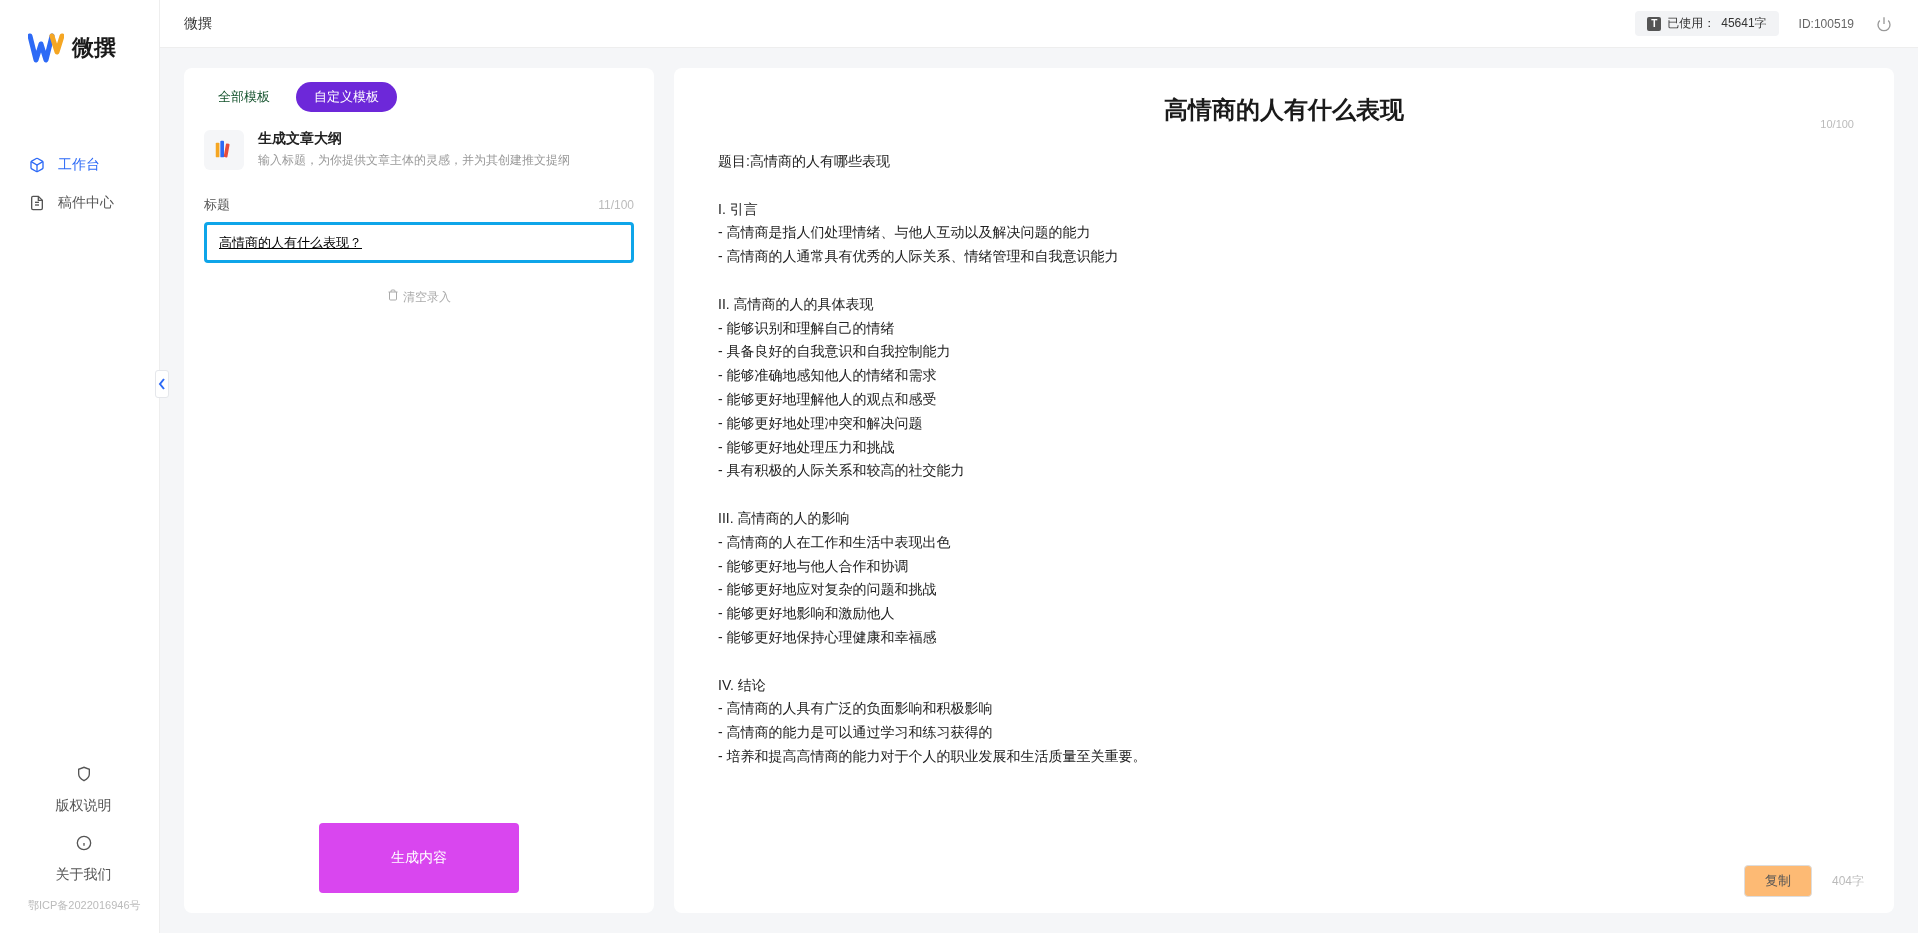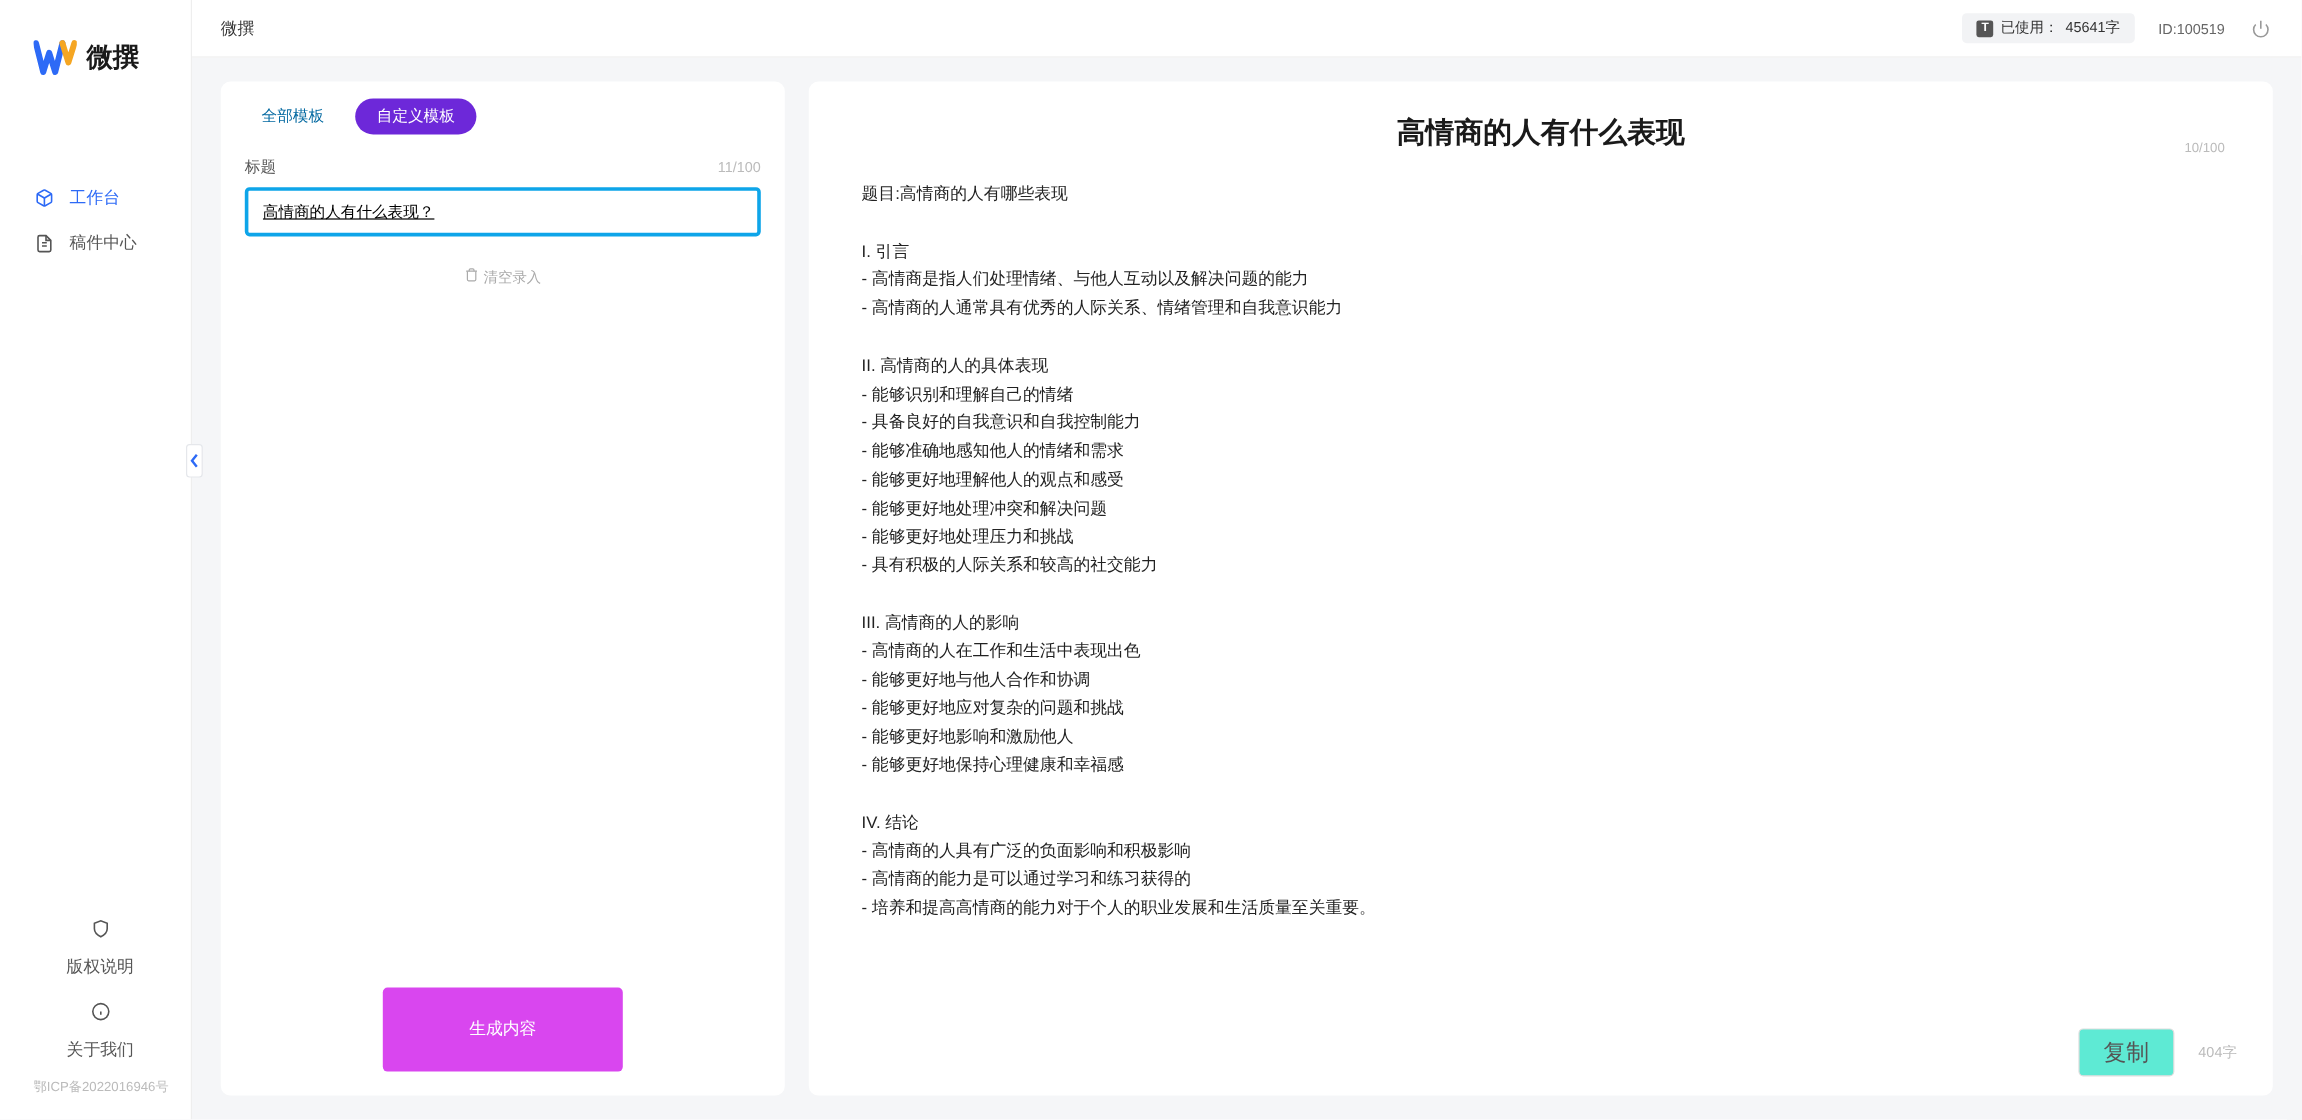--- a/index.html
+++ b/index.html
@@ -132,21 +132,21 @@
     .tabs {
       display: flex;
       gap: 8px;
       padding: 14px 16px 8px 16px;
     }
     .tab {
       padding: 6px 18px;
       border-radius: 16px;
       font-size: 13px;
       cursor: pointer;
-      color: #0369a1;
+      color: #14532d;
     }
     .tab.active {
       background: #6d28d9;
       color: #fff;
     }
     
     .template-item {
       display: flex;
       gap: 14px;
       padding: 10px 20px 16px 20px;
@@ -232,23 +232,23 @@
     .output-footer {
       display: flex;
       justify-content: flex-end;
       align-items: center;
       gap: 20px;
       padding: 14px 30px 16px 30px;
     }
     .copy-btn {
       padding: 6px 20px;
       border: 1px solid #ddd;
-      background: #5eead4;
+      background: #fdba74;
       border-radius: 4px;
-      font-size: 19px;
+      font-size: 13px;
       color: #555;
       cursor: pointer;
     }
     .word-count { font-size: 12px; color: #bbb; }
   </style>
 </head>
 <body>
 
 <div class="app">
   <aside class="sidebar">
@@ -334,20 +334,33 @@
     </header>
 
     <div class="content">
 
       <section class="panel panel-left">
         <div class="tabs">
           <div class="tab">全部模板</div>
           <div class="tab active">自定义模板</div>
         </div>
 
+        <div class="template-item">
+          <div class="template-icon">
+            <svg width="22" height="22" viewBox="0 0 24 24">
+                <rect x="3" y="4" width="4" height="16" fill="#f5a623" rx="1"></rect>
+                <rect x="8" y="2" width="4" height="18" fill="#2d6af6" rx="1"></rect>
+                <rect x="13" y="5" width="4" height="15" fill="#e74c3c" transform="rotate(10 15 12)" rx="1"></rect>
+              </svg>
+          </div>
+          <div class="template-meta">
+            <div class="template-title">生成文章大纲</div>
+            <div class="template-desc">输入标题，为你提供文章主体的灵感，并为其创建推文提纲</div>
+          </div>
+        </div>
 
         <div class="panel-left-body">
           <div class="form-area">
             <div class="field-row">
               <span class="field-label">标题</span>
               <span class="field-counter">11/100</span>
             </div>
             <input type="text" class="text-input" value="高情商的人有什么表现？" style="">
           </div>
           <div class="clear-link">

